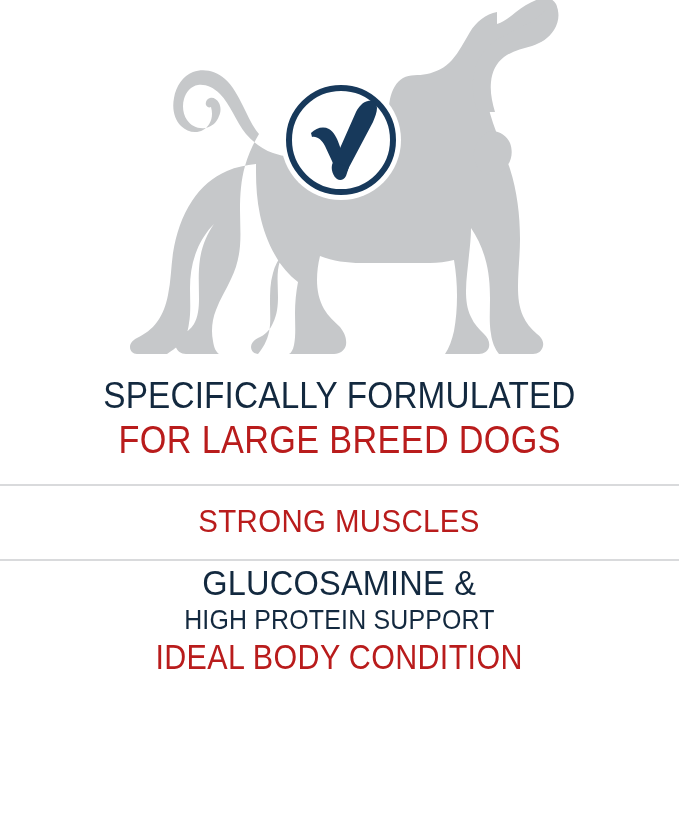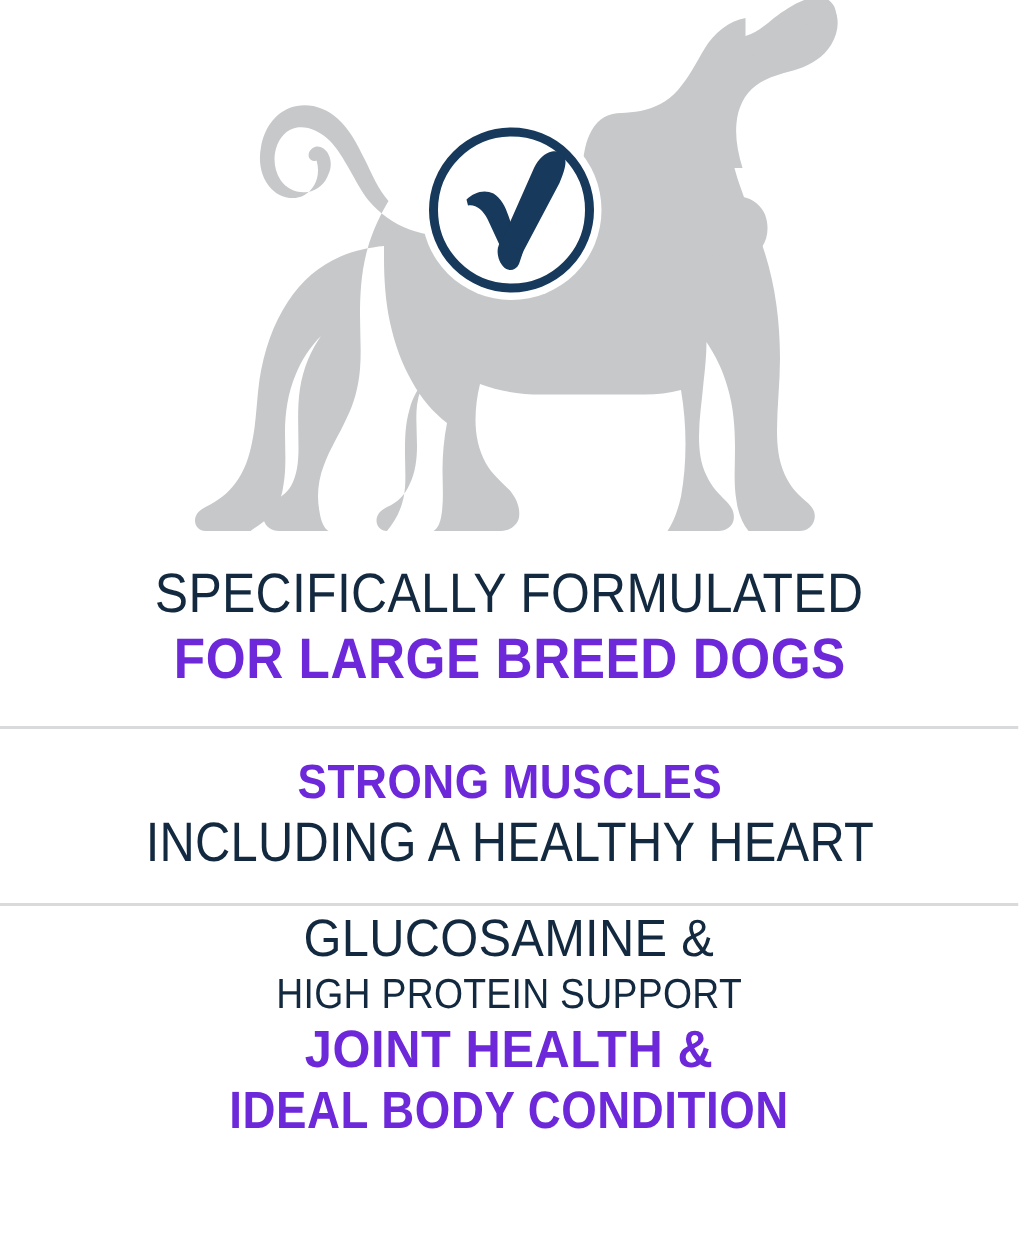--- a/index.html
+++ b/index.html
@@ -64,22 +64,22 @@
     color: #13293f;
     line-height: 1.14;
     white-space: nowrap;
     letter-spacing: 0.2px;
   }
   .line.light {
     font-weight: 300;
     font-stretch: semi-condensed;
   }
   .line.bold {
-    font-weight: bold;
-    color: #6d28d9;
+    font-weight: normal;
+    color: #b91c1c;
     letter-spacing: 0.4px;
   }
 
   
   .b1 .l1 { font-size: 37px; }
   .b1 .l2 { font-size: 38px; margin-top: 2px; }
 
   .b2 .l1 { font-size: 32px; }
   .b2 .l2 { font-size: 37px; margin-top: 1px; }
 
@@ -294,26 +294,24 @@
 
     <div class="claim-block b1">
       <span class="line light l1"><span class="squeeze">SPECIFICALLY FORMULATED</span></span>
       <span class="line bold l2"><span class="squeeze">FOR LARGE BREED DOGS</span></span>
     </div>
 
     <hr class="divider d1">
 
     <div class="claim-block b2">
       <span class="line bold l1"><span class="squeeze">STRONG MUSCLES</span></span>
-      <span class="line light l2"><span class="squeeze">INCLUDING A HEALTHY HEART</span></span>
     </div>
 
     <hr class="divider d2">
 
     <div class="claim-block b3">
       <span class="line light l1"><span class="squeeze">GLUCOSAMINE &amp;</span></span>
       <span class="line light l2"><span class="squeeze">HIGH PROTEIN SUPPORT</span></span>
-      <span class="line bold l3"><span class="squeeze">JOINT HEALTH &amp;</span></span>
       <span class="line bold l4"><span class="squeeze">IDEAL BODY CONDITION</span></span>
     </div>
 
   </div>
 </div>
 
 </body></html>

